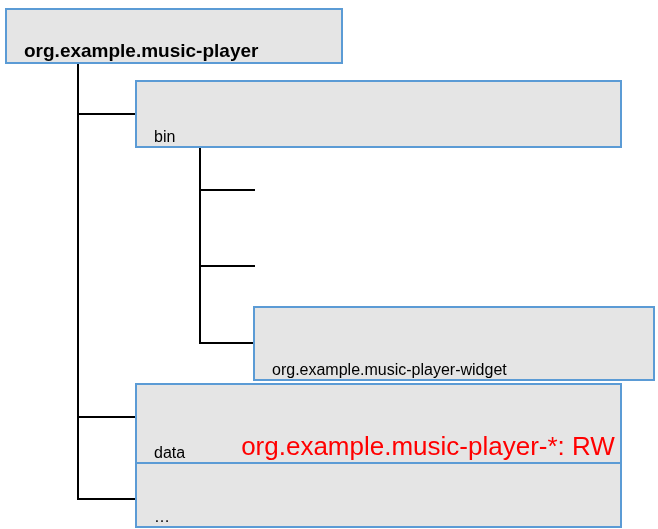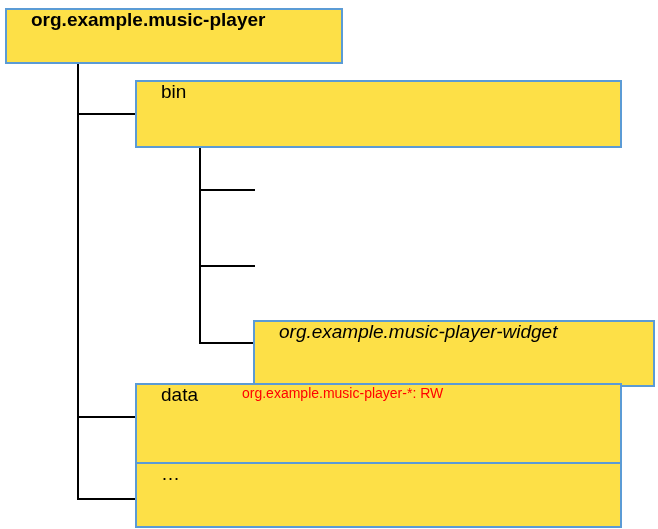--- a/index.html
+++ b/index.html
@@ -13,40 +13,40 @@
     width: 658px;
     height: 529px;
     background: #ffffff;
     font-family: "Liberation Sans", sans-serif;
     overflow: hidden;
   }
   .node-box {
     position: absolute;
     box-sizing: border-box;
     border: 2px solid #5b9bd5;
-    background: #fde047;
+    background: #e5e5e5;
     display: flex;
-    align-items: flex-start;
-    padding-left: 24px;
+    align-items: flex-end;
+    padding-left: 17px;
   }
   .node-label {
-    font-size: 19px;
+    font-size: 16px;
     color: #000000;
     line-height: 1.1;
     white-space: nowrap;
   }
   .node-label.root {
     font-weight: bold;
     font-size: 19px;
   }
   .node-note {
-    font-size: 14px;
+    font-size: 26px;
     color: #ff0000;
     white-space: nowrap;
-    margin-left: 44px;
+    margin-left: 56px;
   }
   .node-label.ellipsis {
     letter-spacing: 1px;
   }
   
   .conn {
     position: absolute;
     background: #000000;
   }
   .conn-v { width: 2px; }
@@ -72,21 +72,21 @@
   <div class="conn conn-v" style="left:199px; top:148px; height:196px;"></div>
 
   <div class="conn conn-h" style="left:199px; top:189px; width:56px;"></div>
 
 
   <div class="conn conn-h" style="left:199px; top:265px; width:56px;"></div>
 
 
   <div class="conn conn-h" style="left:199px; top:342px; width:56px;"></div>
 
-  <div class="node-box" style="left:253px; top:320px; width:402px; height:67px;font-style:italic;">
+  <div class="node-box" style="left:253px; top:306px; width:402px; height:75px;">
     <span class="node-label">org.example.music-player-widget</span>
   </div>
 
   <div class="conn conn-h" style="left:77px; top:416px; width:58px;"></div>
 
   <div class="node-box" style="left:135px; top:383px; width:487px; height:81px;">
     <span class="node-label">data</span>
     <span class="node-note">org.example.music-player-*:  RW</span>
   </div>
 

